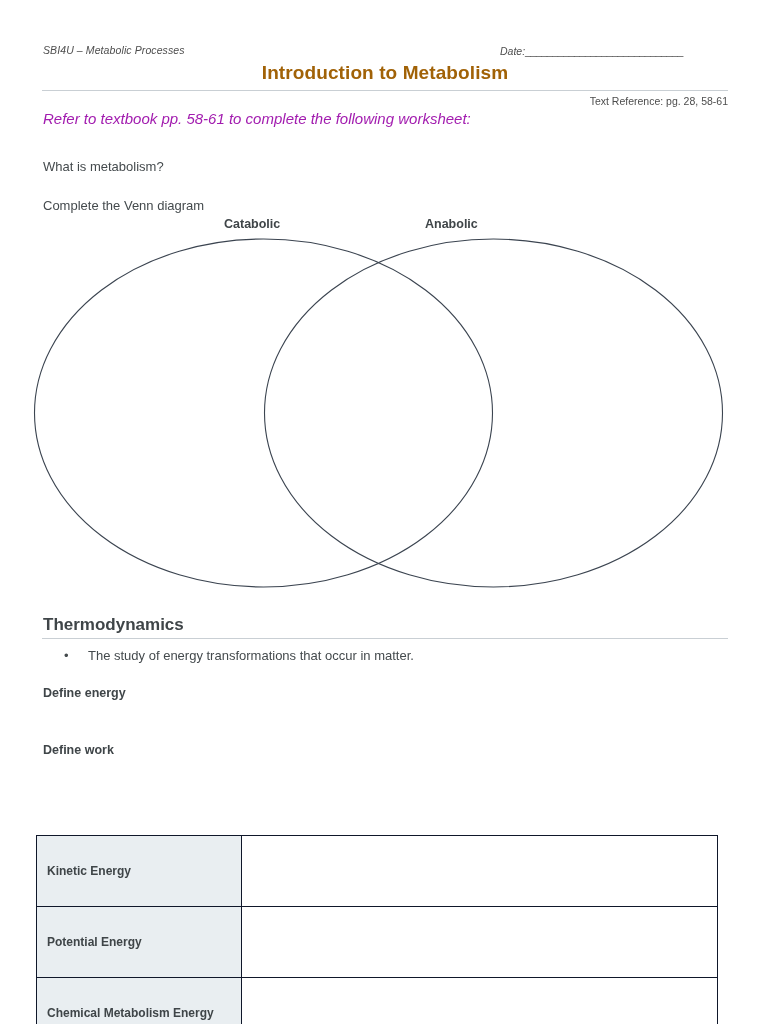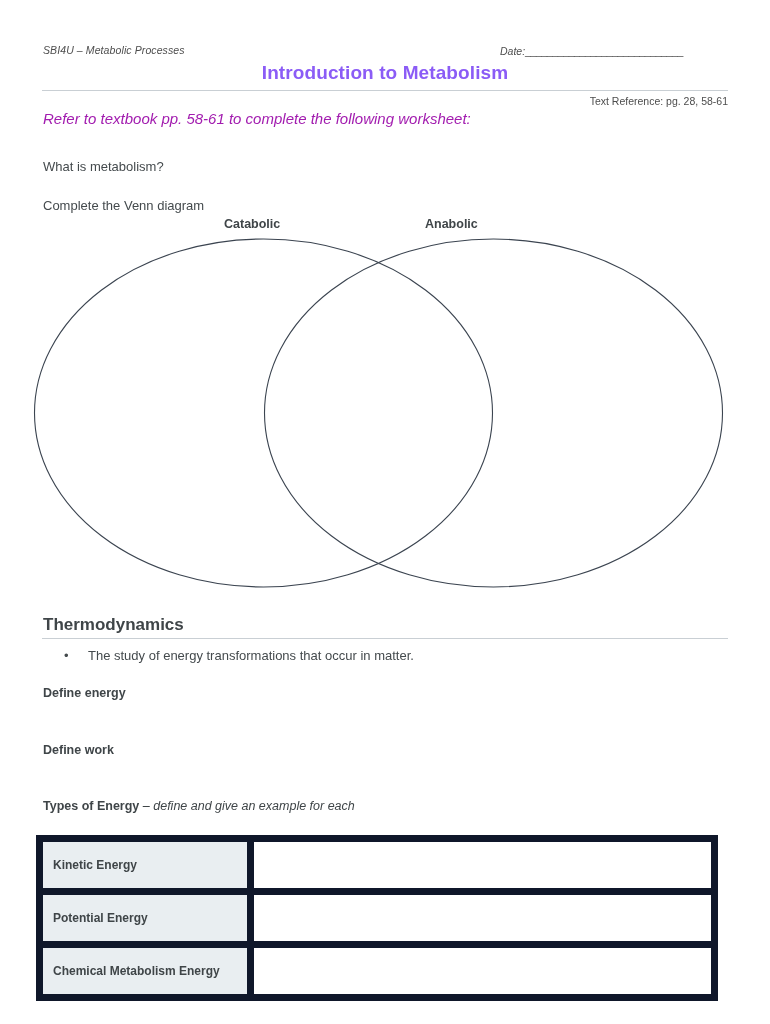--- a/index.html
+++ b/index.html
@@ -46,21 +46,21 @@
     letter-spacing: -0.4px;
   }
   .doc-title {
     position: absolute;
     left: 0;
     right: 0;
     top: 62px;
     text-align: center;
     font-size: 19px;
     font-weight: bold;
-    color: #8b5cf6;
+    color: #a16207;
     letter-spacing: 0.1px;
   }
   .hdr-rule {
     position: absolute;
     left: 42px;
     top: 90px;
     width: 686px;
     height: 1px;
     background: #c9cfd4;
   }
@@ -173,23 +173,23 @@
   
   .energy-table {
     position: absolute;
     left: 36px;
     top: 835px;
     width: 682px;
     border-collapse: collapse;
     table-layout: fixed;
   }
   .energy-table td {
-    border: 7px solid #0f172a;
+    border: 1px solid #0f172a;
     height: 46px;
-    padding: 0 10px;
+    padding: 12px 10px;
     vertical-align: middle;
   }
   .energy-table td.label {
     width: 184px;
     background: #e9eef1;
     font-size: 12px;
     font-weight: bold;
     color: #3f4548;
     white-space: nowrap;
   }
@@ -229,23 +229,20 @@
   <div class="sec-heading">Thermodynamics</div>
   <div class="sec-rule"></div>
 
   <div class="bullet-row">
     <span class="dot">•</span><span>The study of energy transformations that occur in matter.</span>
   </div>
 
   <div class="lbl-bold lbl-energy">Define energy</div>
   <div class="lbl-bold lbl-work">Define work</div>
 
-  <div class="lbl-bold lbl-types">
-    <span>Types of Energy</span><span class="ital"> – define and give an example for each</span>
-  </div>
 
   <table class="energy-table">
     <tbody>
       <tr>
         <td class="label">Kinetic Energy</td>
         <td class="answer"></td>
       </tr>
       <tr>
         <td class="label">Potential Energy</td>
         <td class="answer"></td>

